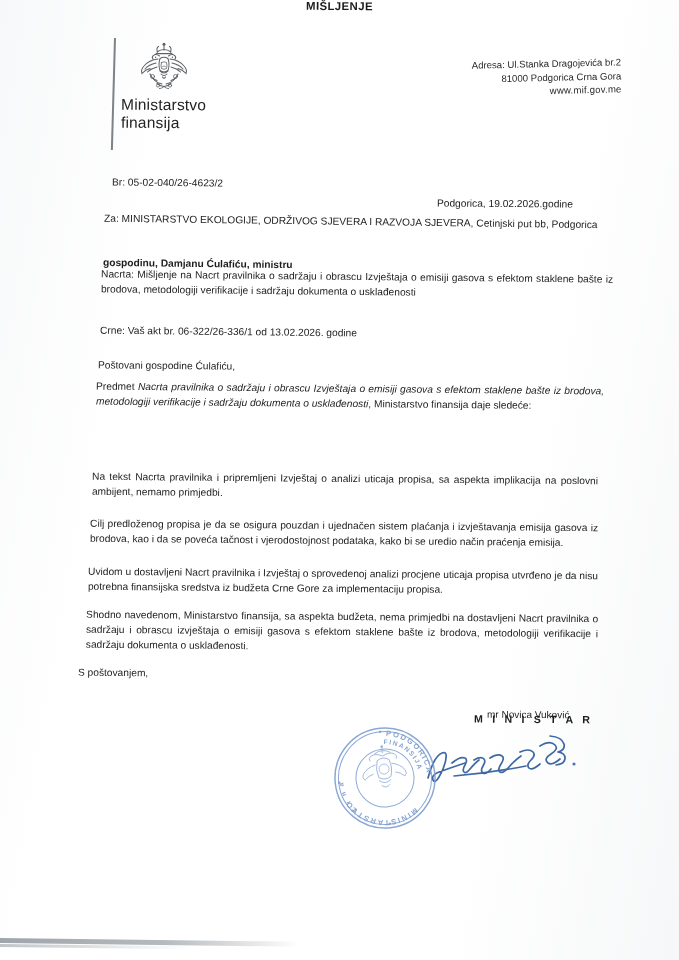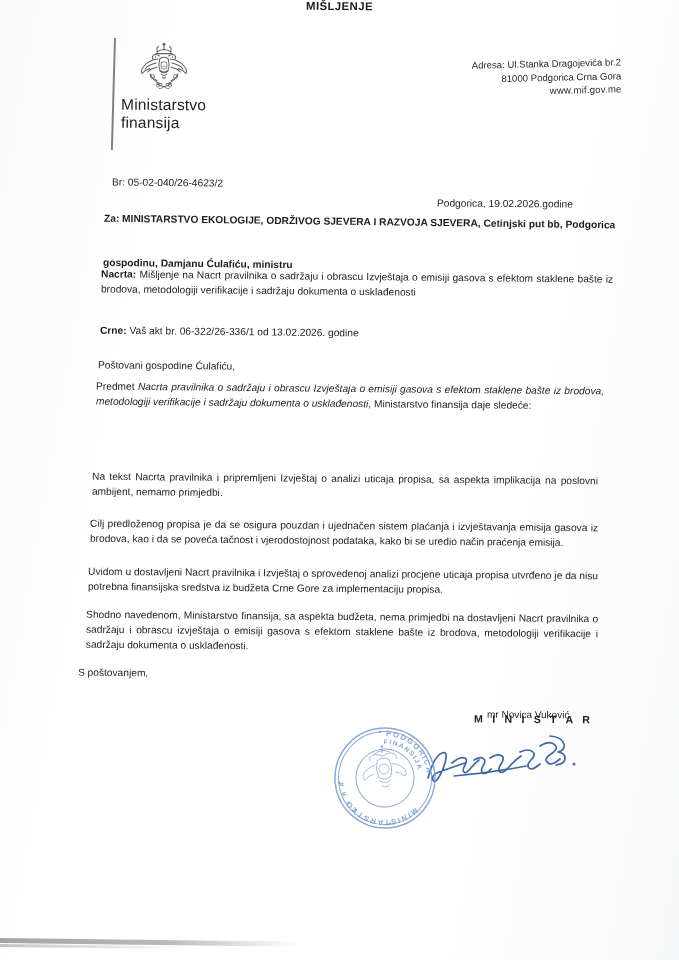--- a/index.html
+++ b/index.html
@@ -112,21 +112,21 @@
     color: #1d1d1d;
     white-space: nowrap;
   }
   .blk {
     position: absolute;
     font-size: 10.2px;
     line-height: 14.6px;
     color: #1d1d1d;
     text-align: justify;
   }
-  .b { font-weight: bold; }
+  .b { font-weight: normal; }
   .i { font-style: italic; }
 
   .refno {
     left: 112px; top: 176px;
     transform: rotate(0.55deg);
   }
   .placedate {
     left: 437px; top: 197px;
     transform: rotate(0.4deg);
   }

